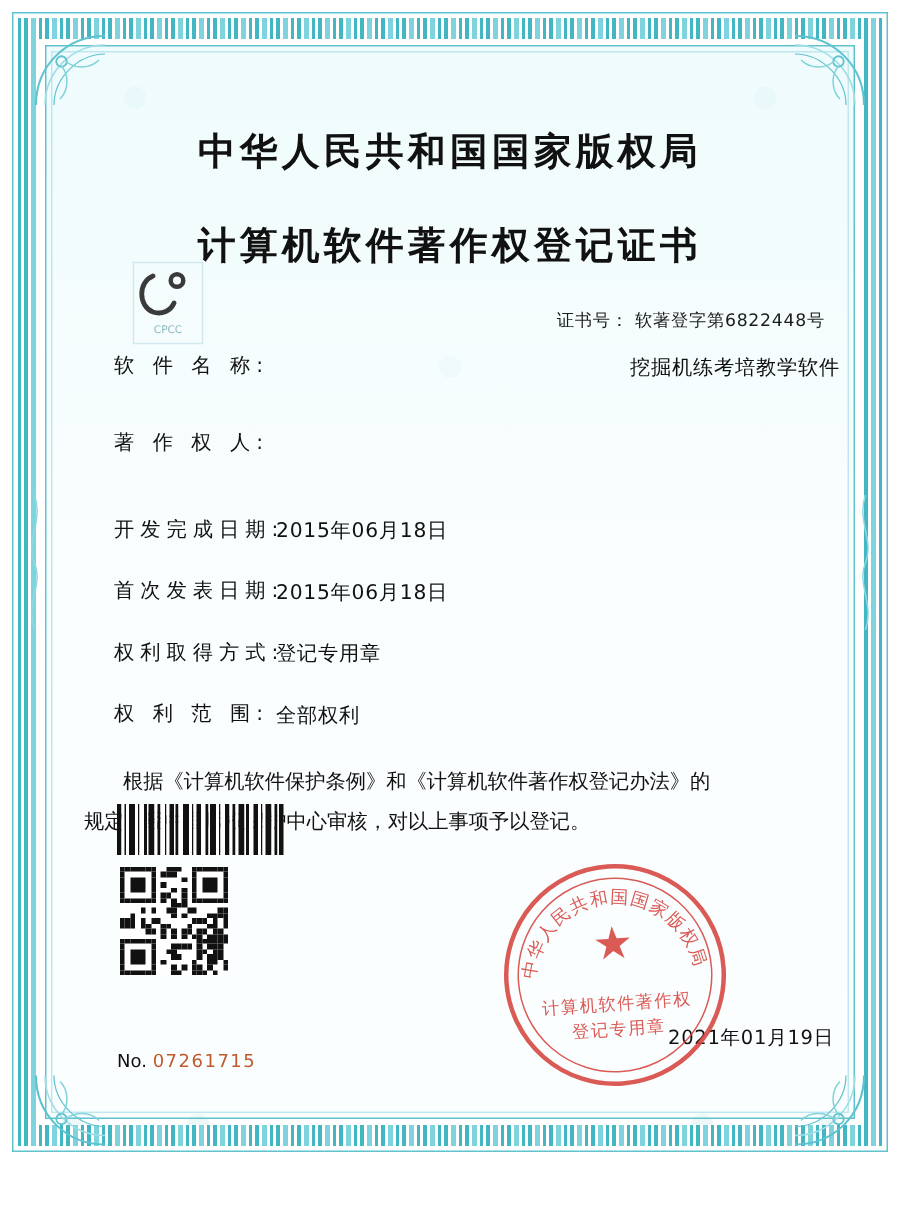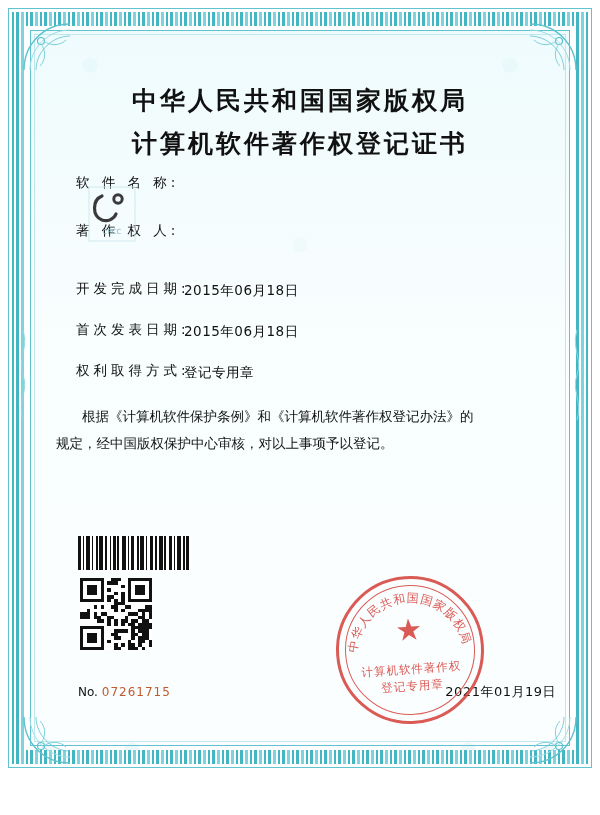--- a/index.html
+++ b/index.html
@@ -98,21 +98,21 @@
     color: #111;
     margin-top: 40px;
     font-weight: 700;
   }
   .title-cn2 {
     text-align: center;
     font-family: "DejaVu Serif", serif;
     font-size: 25px;
     letter-spacing: 3px;
     color: #111;
-    margin-top: 10px;
+    margin-top: 30px;
     font-weight: 700;
   }
   .cert-no {
     margin-top: 26px;
     text-align: right;
     padding-right: 10px;
     font-size: 11.5px;
     color: #1a1a1a;
     letter-spacing: 0.5px;
   }
@@ -179,21 +179,21 @@
     display: grid;
     grid-template-columns: repeat(21, 1fr);
     grid-template-rows: repeat(21, 1fr);
     width: 100%; height: 100%;
   }
   .qr-grid span { background: transparent; }
   .qr-grid span.on { background: #111; }
 
   .no-line {
     position: absolute;
-    left: 78px; top: 685px;
+    left: 78px; top: 700px;
     font-size: 12px;
     color: #111;
   }
   .no-line .num { color: #c05a2e; letter-spacing: 1px; }
 
   .date-line {
     position: absolute;
     right: 44px; top: 683px;
     font-size: 13px;
     color: #111;
@@ -241,21 +241,21 @@
   .seal-arc text {
     fill: #d6443f;
     font-size: 12.5px;
     font-family: "DejaVu Sans", sans-serif;
     letter-spacing: 1px;
   }
 
   
   .emblem {
     position: absolute;
-    left: 88px; top: 186px;
+    left: 88px; top: 174px;
     width: 32px; height: 56px;
   }
   .emblem svg { display:block; }
 
   
 </style>
 </head>
 <body>
 
 <div class="page">
@@ -315,26 +315,31 @@
     <svg width="14" height="90" viewBox="0 0 14 90">
       <path d="M7 0 C13 18 1 30 7 45 C13 60 1 72 7 90" fill="none" stroke="#8fd8e0" stroke-width="1"></path>
     </svg>
   </div>
 
   <div class="content">
 
     <div class="title-cn">中华人民共和国国家版权局</div>
     <div class="title-cn2">计算机软件著作权登记证书</div>
 
+    <div class="cert-no">
+      <span>证书号：</span>
+      <span>软著登字第6822448号</span>
+    </div>
 
     <div class="rows">
 
       <div class="row gap-lg">
         <div class="row-label">软 件 名 称:</div>
         <div class="row-value">
+          <span>挖掘机练考培教学软件</span>
         </div>
       </div>
 
       <div class="row gap-xl">
         <div class="row-label">著 作 权 人:</div>
       </div>
 
       <div class="row">
         <div class="row-label">开发完成日期:</div>
         <div class="row-value">2015年06月18日</div>
@@ -343,20 +348,24 @@
       <div class="row">
         <div class="row-label">首次发表日期:</div>
         <div class="row-value">2015年06月18日</div>
       </div>
 
       <div class="row">
         <div class="row-label">权利取得方式:</div>
         <div class="row-value">登记专用章</div>
       </div>
 
+      <div class="row">
+        <div class="row-label">权 利 范 围:</div>
+        <div class="row-value">全部权利</div>
+      </div>
 
 
     </div>
 
     <div class="para">
       <span class="indent"></span><span>根据《计算机软件保护条例》和《计算机软件著作权登记办法》的</span><br>
       <span>规定，经中国版权保护中心审核，对以上事项予以登记。</span>
     </div>
 
   </div>

